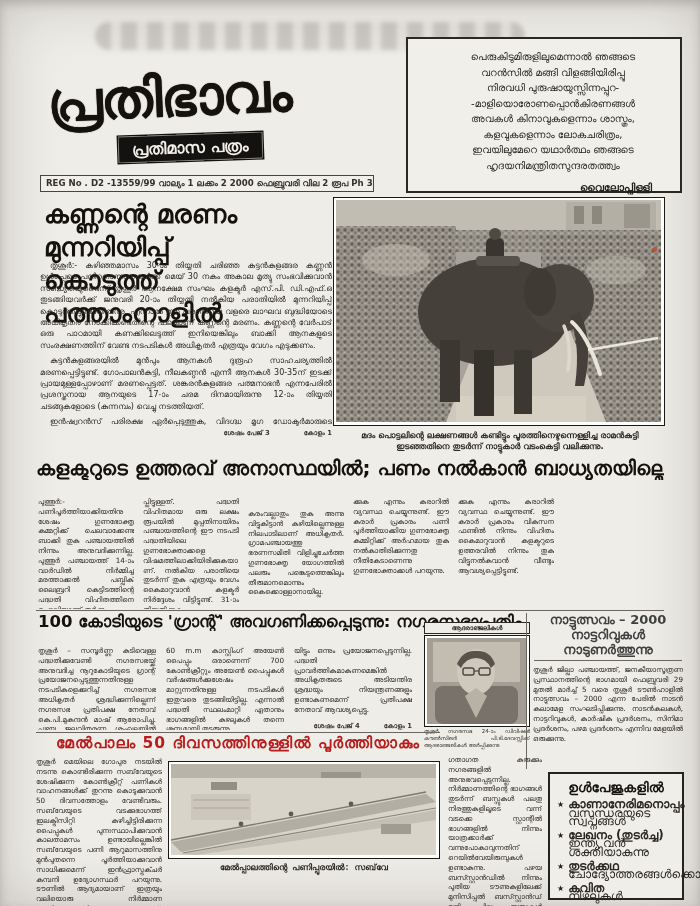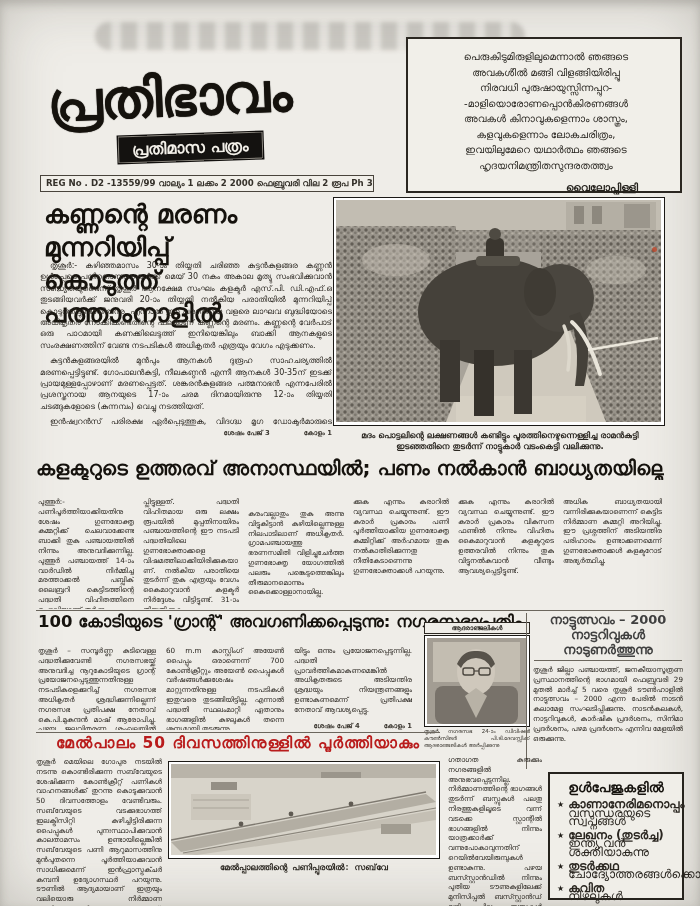--- a/index.html
+++ b/index.html
@@ -14,21 +14,21 @@
          filter:blur(2px);}
   .mast-title{left:48px;top:64px;width:330px;height:86px;font-size:54px;font-weight:800;
               letter-spacing:-1px;transform:rotate(-2.5deg);color:#15120d;white-space:nowrap;
               overflow:hidden;text-shadow:0 0 1px #15120d;}
   .mast-sub{left:118px;top:134px;background:#141210;color:#f3f0e9;font-size:16px;font-weight:700;
             padding:4px 14px;transform:rotate(-2deg);box-shadow:0 0 0 1px #141210, inset 0 0 0 1px #8a867e;}
   .reg-box{left:40px;top:175px;width:322px;border:1px solid #49443c;font-size:8.6px;font-weight:600;
            padding:2px 5px;color:#35312a;white-space:nowrap;overflow:hidden;background:#f1efe9;}
   
   .poem{left:406px;top:37px;width:276px;height:156px;border:2px solid #2b2721;background:#f1efe9;
-        font-size:10px;line-height:15.5px;text-align:center;padding:10px 14px 0 18px;box-sizing:border-box;}
+        font-size:10px;line-height:15.5px;text-align:center;padding:10px 0 0 18px;box-sizing:border-box;}
   .poem-author{font-weight:700;margin-top:7px;padding-right:28px;text-align:right;font-size:10.5px;}
   
   .h-lead{left:44px;top:198px;width:290px;font-size:26px;line-height:33px;font-weight:800;color:#15120d;}
   .h-collector{left:36px;top:456px;width:628px;font-size:20px;font-weight:800;white-space:nowrap;
                overflow:hidden;text-align:center;color:#15120d;}
   .h-grant{left:38px;top:612px;width:488px;font-size:16.5px;font-weight:800;white-space:nowrap;overflow:hidden;color:#15120d;}
   .h-festival{left:532px;top:612px;width:152px;text-align:center;font-weight:800;font-size:13px;line-height:15px;color:#404040;}
   .h-bridge{left:36px;top:734px;width:404px;font-size:15.5px;font-weight:800;text-align:center;
             letter-spacing:1px;white-space:nowrap;overflow:hidden;color:#b91c1c;}
   
@@ -61,21 +61,21 @@
 <div id="page">
 
   <div class="abs ghost noint"></div>
 
   <div class="abs mast-title noint">പ്രതിഭാവം</div>
   <div class="abs mast-sub noint">പ്രതിമാസ പത്രം</div>
   <div class="abs reg-box noint">REG No . D2 -13559/99 വാല്യം 1 ലക്കം 2 2000 ഫെബ്രുവരി വില 2 രൂപ Ph 330001</div>
 
   <div class="abs poem noint">
     <div>പെരുകിടുമിരുളിലുമെന്നാൽ ഞങ്ങടെ</div>
-    <div>അവകൾിൽ മങ്ങി വിളങ്ങിയിരിപ്പൂ</div>
+    <div>വറൻസിൽ മങ്ങി വിളങ്ങിയിരിപ്പൂ</div>
     <div>നിരവധി പുരുഷായുസ്സിന്നപ്പുറ-</div>
     <div>-മാളിയൊരോണപ്പൊൻകിരണങ്ങൾ</div>
     <div>അവകൾ കിനാവുകളെന്നാം ശാസ്ത്രം,</div>
     <div>കളവുകളെന്നാം ലോകചരിത്രം,</div>
     <div>ഇവയിലുമേറെ യഥാർത്ഥം ഞങ്ങടെ</div>
     <div>ഹൃദയനിമന്ത്രിതസുന്ദരതത്ത്വം</div>
     <div class="poem-author">വൈലോപ്പിള്ളി</div>
   </div>
 
   <div class="abs h-lead noint">
@@ -135,21 +135,20 @@
     <div>മദം പൊട്ടലിന്റെ ലക്ഷണങ്ങൾ കണ്ടിട്ടും പൂരത്തിനെഴുന്നെള്ളിച്ച രാമൻകുട്ടി</div>
     <div>ഇടഞ്ഞതിനെ തുടർന്ന് നാട്ടുകാർ വടംകെട്ടി വലിക്കുന്നു.</div>
   </div>
 
   <div class="abs h-collector noint">കളക്ടറുടെ ഉത്തരവ് അനാസ്ഥയിൽ; പണം നൽകാൻ ബാധ്യതയില്ലെന്ന് അധികൃതർ</div>
   <div class="abs col noint" style="left:38px;top:497px;width:96px;height:112px;">പുത്തൂർ:- പണിപൂർത്തിയാക്കിയതിനു ശേഷം ഗുണഭോക്തൃ കമ്മറ്റിക്ക് ചെലവാക്കേണ്ട ബാക്കി തുക പഞ്ചായത്തിൽ നിന്നും അനുവദിക്കുന്നില്ല. പുത്തൂർ പഞ്ചായത്ത് 14-ാം വാർഡിൽ നിർമ്മിച്ച മരത്താക്കൽ പബ്ലിക് ലൈബ്രറി കെട്ടിടത്തിന്റെ പദ്ധതി വിഹിതത്തിനെ ചൊല്ലിയാണ് തർക്കം.</div>
   <div class="abs col noint" style="left:143px;top:497px;width:96px;height:112px;">പ്ലിട്ടുള്ളത്. പദ്ധതി വിഹിതമായ ഒരു ലക്ഷം രൂപയിൽ മുപ്പതിനായിരം പഞ്ചായത്തിന്റെ ഈ നടപടി പദ്ധതിയിലെ ഗുണഭോക്താക്കളെ വിഷമത്തിലാക്കിയിരിക്കുകയാണ്. നൽകിയ പരാതിയെ തുടർന്ന് തുക എത്രയും വേഗം കൈമാറുവാൻ കളക്ടർ നിർദ്ദേശം വിട്ടിട്ടുണ്ട്. 31-ാം തിയ്യതിക്കകം</div>
   <div class="abs col noint" style="left:248px;top:497px;width:96px;height:112px;margin-top:12px;">കരംവല്ലാതും തുക അന്നു വിട്ടുകിട്ടാൻ കഴിയില്ലെന്നുള്ള നിലപാടിലാണ് അധികൃതർ. ഗ്രാമപഞ്ചായത്തു ഭരണസമിതി വിളിച്ചുചേർത്ത ഗുണഭോക്തൃ യോഗത്തിൽ പലരും പങ്കെടുത്തെങ്കിലും തീരുമാനമൊന്നും കൈക്കൊള്ളാനായില്ല.</div>
   <div class="abs col noint" style="left:353px;top:497px;width:96px;height:112px;">ക്കുക എന്നും കരാറിൽ വ്യവസ്ഥ ചെയ്യുന്നുണ്ട്. ഈ കരാർ പ്രകാരം പണി പൂർത്തിയാക്കിയ ഗുണഭോക്തൃ കമ്മിറ്റിക്ക് അർഹമായ തുക നൽകാതിരിക്കുന്നതു നീതികേടാണെന്നു ഗുണഭോക്താക്കൾ പറയുന്നു.</div>
   <div class="abs col noint" style="left:458px;top:497px;width:96px;height:112px;">ക്കുക എന്നും കരാറിൽ വ്യവസ്ഥ ചെയ്യുന്നുണ്ട്. ഈ കരാർ പ്രകാരം വികസന ഫണ്ടിൽ നിന്നും വിഹിതം കൈമാറുവാൻ കളക്ടറുടെ ഉത്തരവിൽ നിന്നും തുക വിട്ടുനൽകുവാൻ വീണ്ടും ആവശ്യപ്പെട്ടിട്ടുണ്ട്.</div>
-  <div class="abs col noint" style="left:563px;top:497px;width:99px;height:112px;">അധിക ബാധ്യതയായി വന്നിരിക്കുകയാണെന്ന് കെട്ടിട നിർമ്മാണ കമ്മറ്റി അറിയിച്ചു. ഈ പ്രശ്നത്തിന് അടിയന്തിര പരിഹാരം ഉണ്ടാക്കണമെന്ന് ഗുണഭോക്താക്കൾ കളക്ടറോട് അഭ്യർത്ഥിച്ചു.</div>
 
   <div class="abs rule-h noint" style="left:36px;top:610px;width:628px;"></div>
 
   <div class="abs h-grant noint">100 കോടിയുടെ 'ഗ്രാന്റ്' അവഗണിക്കപ്പെടുന്നു: നഗരസഭാപ്രതിപക്ഷ നേതാവ്</div>
   <div class="abs col noint" style="left:38px;top:646px;width:118px;height:84px;">തൃശൂർ – സമ്പൂർണ്ണ കുടിവെള്ള പദ്ധതിക്കുവേണ്ടി നഗരസഭയ്ക്ക് അനുവദിച്ച നൂറുകോടിയുടെ ഗ്രാന്റ് പ്രയോജനപ്പെടുത്തുന്നതിനുള്ള നടപടികളെക്കുറിച്ച് നഗരസഭ അധികൃതർ ശ്രദ്ധിക്കുന്നില്ലെന്ന് നഗരസഭ പ്രതിപക്ഷ നേതാവ് കെ.പി.മുകുന്ദൻ മാഷ് ആരോപിച്ചു. പഴയ ജലവിതരണ ശൃംഖലയിൽ ഇപ്പോൾ ഉപയോഗിച്ചുകൊണ്ടി</div>
   <div class="abs col noint" style="left:166px;top:646px;width:118px;height:84px;">60 m.m കാസ്റ്റിംഗ് അയേൺ പൈപ്പും ഒരാണെന്ന് 700 കോൺക്രീറ്റും അയേൺ പൈപ്പുകൾ വർഷങ്ങൾക്കുശേഷം മാറ്റുന്നതിനുള്ള നടപടികൾ ഇതുവരെ തുടങ്ങിയിട്ടില്ല. എന്നാൽ പദ്ധതി സ്ഥലംമാറ്റി ഏതാനും ഭാഗങ്ങളിൽ കുഴലുകൾ തന്നെ ശൂന്യമായി തുടരുന്നു.</div>
   <div class="abs col noint" style="left:294px;top:646px;width:118px;height:72px;">യിട്ടും ഒന്നും പ്രയോജനപ്പെടുന്നില്ല. പദ്ധതി പ്രാവർത്തികമാകണമെങ്കിൽ അധികൃതരുടെ അടിയന്തിര ശ്രദ്ധയും നിയന്ത്രണങ്ങളും ഉണ്ടാകണമെന്ന് പ്രതിപക്ഷ നേതാവ് ആവശ്യപ്പെട്ടു.</div>
   <div class="abs contnote noint" style="left:294px;top:722px;width:118px;gap:24px;">
     <span>ശേഷം പേജ് 4</span>
     <span>കോളം 1</span>

